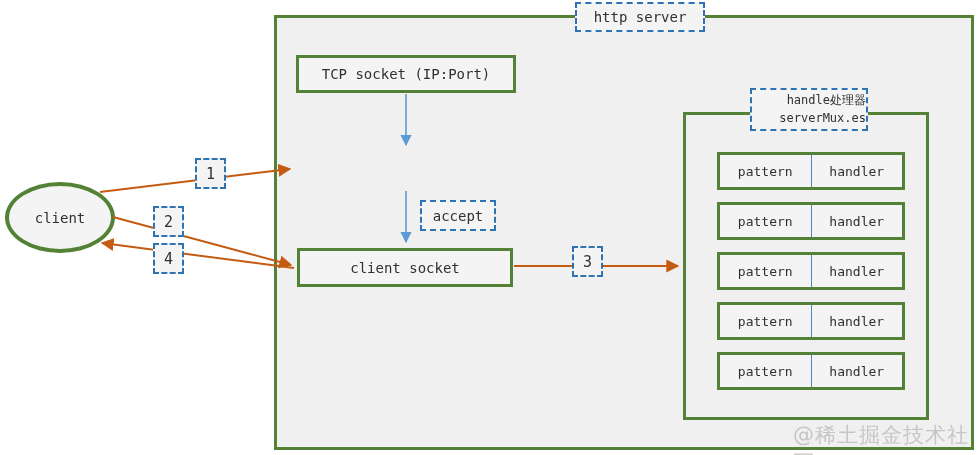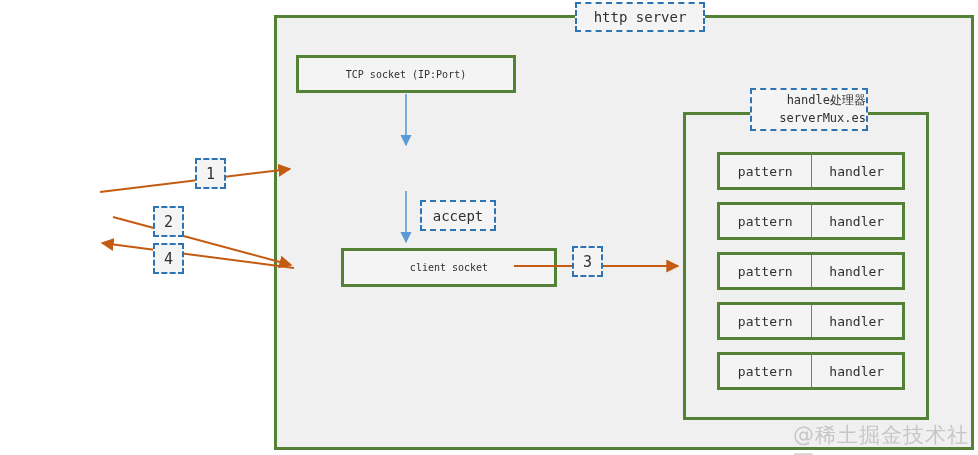--- a/index.html
+++ b/index.html
@@ -17,24 +17,24 @@
 
   
   svg.arrows{position:absolute;left:0;top:0;width:978px;height:455px;z-index:2;pointer-events:none;}
   .line-orange{stroke:var(--orange);stroke-width:2;fill:none;}
   .line-blue{stroke:var(--blue-arrow);stroke-width:1.6;fill:none;}
   .head-orange{fill:var(--orange);}
   .head-blue{fill:var(--blue-arrow);}
 
   
   .gbox{position:absolute;border:3px solid var(--green);background:var(--box-bg);
-    display:flex;align-items:center;justify-content:center;font-size:10px;z-index:1;}
+    display:flex;align-items:center;justify-content:center;font-size:14px;z-index:1;}
   .tcp{left:296px;top:55px;width:220px;height:38px;}
   .listen{left:296px;top:150px;width:219px;height:39px;}
-  .csocket{left:297px;top:248px;width:216px;height:39px;margin-left:44px;}
+  .csocket{left:297px;top:248px;width:216px;height:39px;}
 
   
   .mux{position:absolute;left:683px;top:112px;width:246px;height:308px;
     border:3px solid var(--green);background:var(--canvas-bg);z-index:1;}
   .mux-row{position:absolute;left:717px;width:188px;height:38px;border:3px solid var(--green);
     background:var(--box-bg);display:flex;z-index:2;}
   .mux-cell{flex:1;display:flex;align-items:center;justify-content:center;font-size:13px;}
   .mux-cell.pattern{border-right:1px solid var(--row-divider);}
   .r0{top:152px;} .r1{top:202px;} .r2{top:252px;} .r3{top:302px;} .r4{top:352px;}
 
@@ -81,20 +81,21 @@
     <line class="line-blue" x1="406" y1="94" x2="406" y2="145" marker-end="url(#mb)"></line>
     <line class="line-blue" x1="406" y1="191" x2="406" y2="242" marker-end="url(#mb)"></line>
   </svg>
 
   <div class="dlabel lbl-server">http server</div>
 
   <div class="gbox tcp">TCP socket (IP:Port)</div>
   <div class="dlabel lbl-accept">accept</div>
   <div class="gbox csocket">client socket</div>
 
+  <div class="client">client</div>
 
   <div class="dlabel step s1">1</div>
   <div class="dlabel step s2">2</div>
   <div class="dlabel step s4">4</div>
   <div class="dlabel step s3">3</div>
 
   <div class="mux"></div>
   <div class="dlabel lbl-mux">
     <span>handle处理器</span>
     <span>serverMux.es</span>

